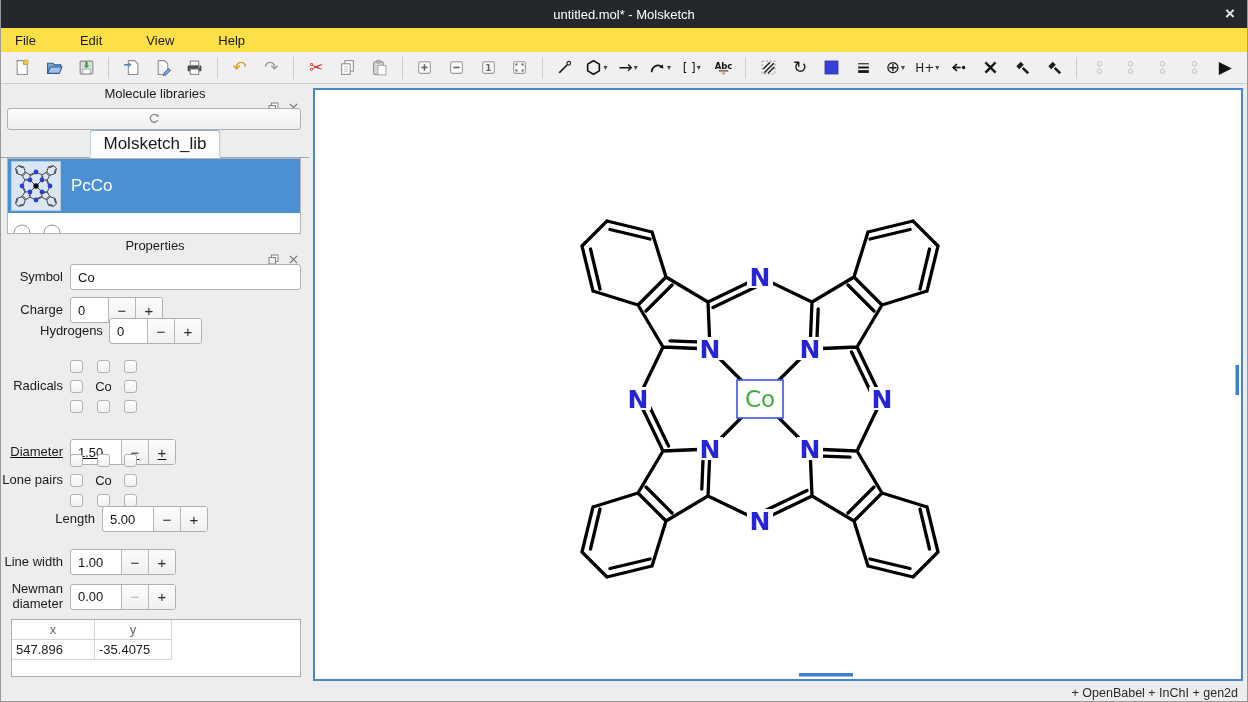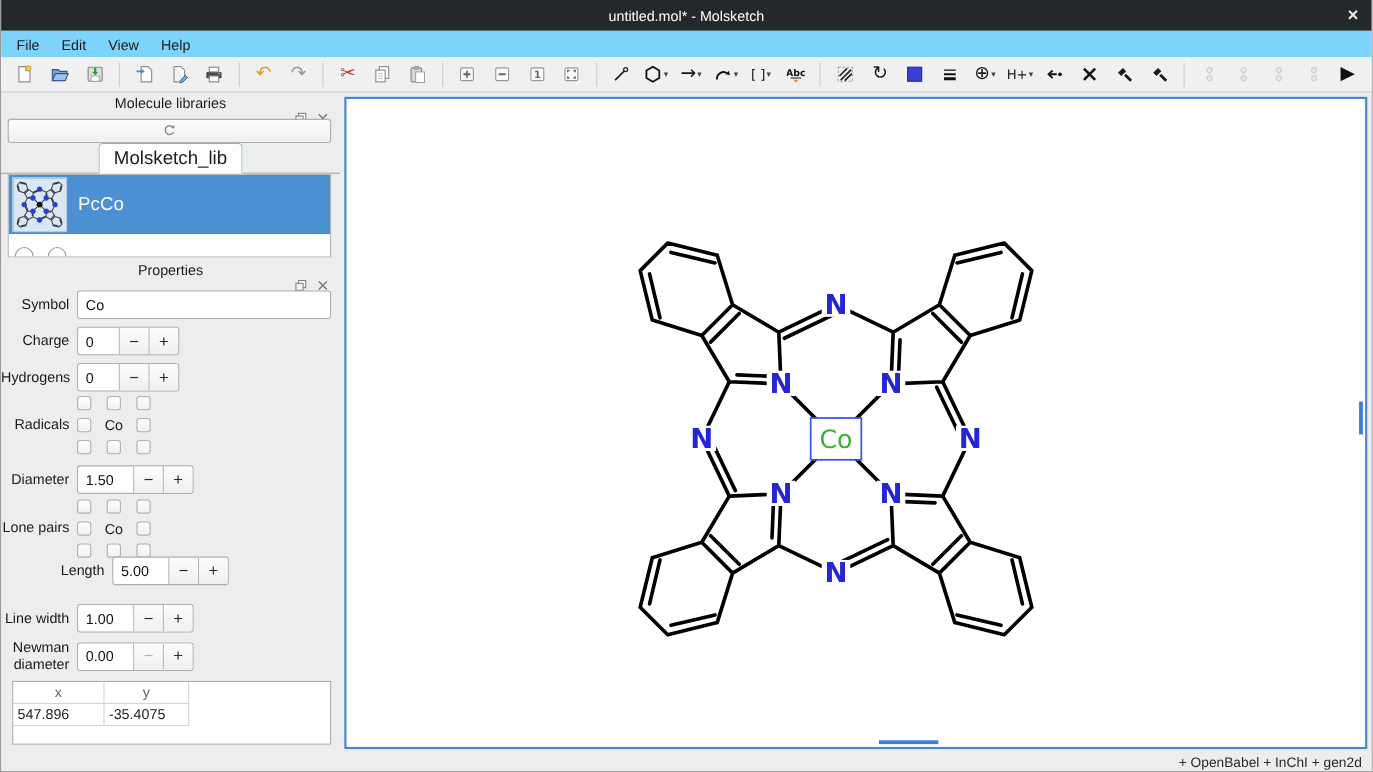--- a/index.html
+++ b/index.html
@@ -3,21 +3,21 @@
 <meta charset="utf-8">
 <style>
   html,body{margin:0;padding:0;}
   body{font-family:"Liberation Sans","DejaVu Sans",sans-serif;}
   .window{position:relative;width:1248px;height:702px;background:#eceded;border-left:1px solid #9a9a9a;border-right:1px solid #9a9a9a;border-bottom:1px solid #9a9a9a;box-sizing:border-box;overflow:hidden;}
   
   .titlebar{position:absolute;left:0;top:0;right:0;height:28px;background:#23282b;display:flex;align-items:center;justify-content:center;}
   .titlebar .title{color:#fff;font-size:13px;}
   .titlebar .closebtn{position:absolute;right:12px;top:4px;color:#e8e8e8;font-size:17px;font-weight:bold;cursor:default;line-height:20px;}
   
-  .menubar{position:absolute;left:0;top:28px;right:0;height:24px;background:#7dd3fc;display:flex;align-items:center;padding-left:4px;}
+  .menubar{position:absolute;left:0;top:28px;right:0;height:24px;background:#fde047;display:flex;align-items:center;padding-left:4px;gap:24px;}
   .menu-item{font-size:13px;color:#1a1a1a;padding:3px 10px;}
   
   .toolbar{position:absolute;left:0;top:52px;right:0;height:32px;background:#f0f0f1;border-bottom:1px solid #cfcfcf;display:flex;align-items:center;padding:0 6px;box-sizing:border-box;}
   .tb-btn{width:30px;height:26px;display:inline-flex;align-items:center;justify-content:center;background:transparent;border:none;padding:0;margin:0 1px;}
   .tb-btn svg{width:17px;height:17px;}
   .tb-btn .glyph{font-size:17px;line-height:1;font-family:"DejaVu Sans",sans-serif;}
   .tb-btn.disabled{opacity:.5;}
   .tb-dd{font-size:8px;color:#444;margin-left:1px;}
   .tb-sep{width:1px;height:22px;background:#cdcdcd;margin:0 6px;flex:none;}
   .tb-ext{margin-left:auto;}
@@ -451,21 +451,21 @@
 
     <div class="prow" style="top:59px;">
       <span class="plabel">Charge</span>
       <div class="spin narrow">
         <span class="val">0</span>
         <button>−</button>
         <button>+</button>
       </div>
     </div>
 
-    <div class="prow" style="top:92px;">
+    <div class="prow" style="top:80px;margin-left:39px;">
       <span class="plabel">Hydrogens</span>
       <div class="spin narrow">
         <span class="val">0</span>
         <button>−</button>
         <button>+</button>
       </div>
     </div>
 
     <div class="prow" style="top:122px;">
       <span class="plabel">Radicals</span>
@@ -475,21 +475,21 @@
           <span class="cb"></span>
         <span class="cb"></span>
           <span class="cb-center">Co</span>
           <span class="cb"></span>
         <span class="cb"></span>
           <span class="cb"></span>
           <span class="cb"></span>
       </div>
     </div>
 
-    <div class="prow" style="top:185px;">
+    <div class="prow" style="top:201px;text-decoration:underline;">
       <span class="plabel">Diameter</span>
       <div class="spin wide">
         <span class="val">1.50</span>
         <button>−</button>
         <button>+</button>
       </div>
     </div>
 
     <div class="prow" style="top:216px;">
       <span class="plabel">Lone pairs</span>

